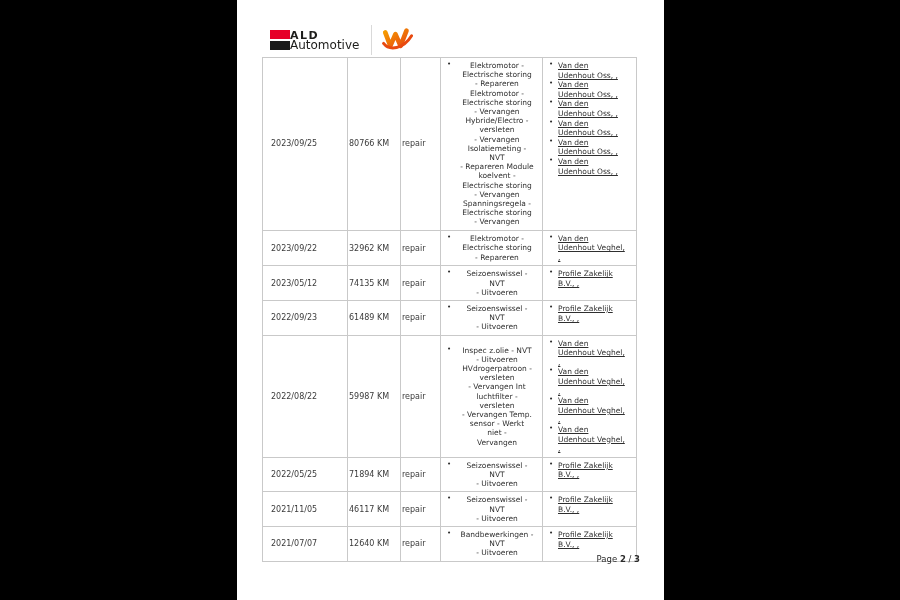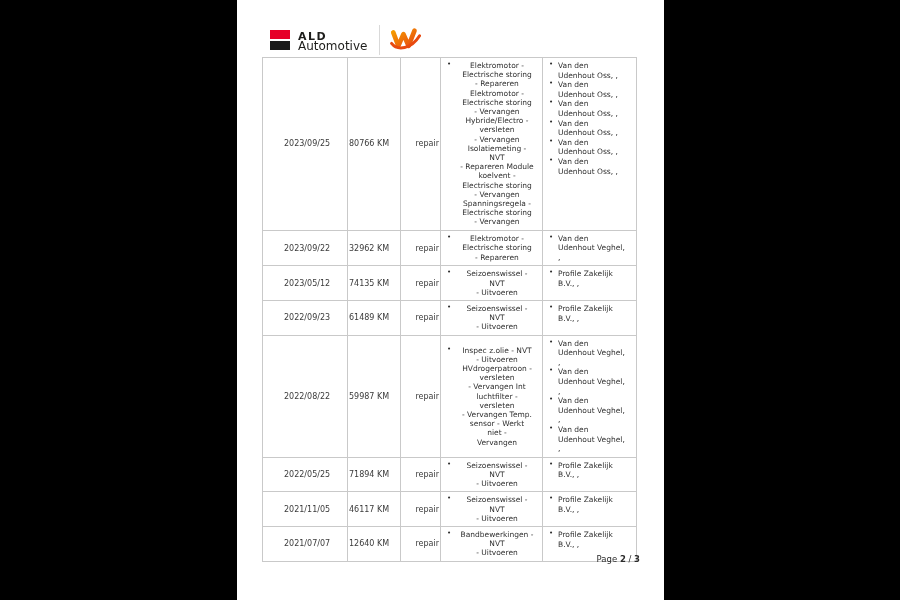--- a/index.html
+++ b/index.html
@@ -5,44 +5,44 @@
   html,body{margin:0;padding:0;}
   .viewport{
     position:relative;width:900px;height:600px;background:#000;
     overflow:hidden;font-family:"DejaVu Sans", sans-serif;
   }
   .page{
     position:absolute;left:237px;top:0;width:427px;height:600px;background:#ffffff;
   }
   
   .brand{position:absolute;left:33px;top:25px;display:flex;align-items:center;height:30px;}
-  .ald-logo{display:flex;align-items:center;gap:8px;}
+  .ald-logo{display:flex;gap:0;}
   .ald-mark{width:20px;height:20px;display:flex;flex-direction:column;}
   .ald-mark-red{flex:1;background:#e60028;}
   .ald-mark-gap{height:2px;background:#ffffff;}
   .ald-mark-black{flex:1;background:#1a1a1a;}
   .ald-name{font-size:11px;font-weight:bold;color:#1d1d1b;letter-spacing:1.5px;line-height:11px;}
   .ald-sub{font-size:12px;color:#1d1d1b;line-height:8px;}
   .brand-divider{width:1px;height:30px;background:#d9d9d9;margin:0 9px 0 12px;}
   
   table.history{
     position:absolute;left:25px;top:57px;width:374px;
     border-collapse:collapse;table-layout:fixed;
     color:#333;font-size:8px;
   }
   table.history td{border:1px solid #c9c9c9;overflow:hidden;}
-  td.date-cell{vertical-align:middle;padding-left:21px;font-size:8px;color:#3a3a3a;}
+  td.date-cell{vertical-align:middle;padding-left:8px;font-size:8px;color:#3a3a3a;}
   td.km-cell{vertical-align:middle;text-align:left;font-size:8px;color:#3a3a3a;}
-  td.type-cell{vertical-align:middle;text-align:right;font-size:8px;color:#3a3a3a;}
+  td.type-cell{vertical-align:middle;text-align:left;font-size:8px;color:#3a3a3a;}
   td.desc-cell{vertical-align:middle;padding:3px 4px 3px 5px;font-size:7.5px;color:#2f2f2f;}
   td.sup-cell{vertical-align:top;padding:3px 3px 3px 5px;font-size:7.5px;color:#2f2f2f;}
   .bullet-item{position:relative;padding-left:10px;}
   .bullet{position:absolute;left:1px;top:-1px;font-size:7px;color:#2f2f2f;}
   .desc-line{line-height:9.2px;text-align:center;}
-  .sup-line{line-height:9.6px;}
+  .sup-line{line-height:9.6px;text-decoration:underline;}
   
   .footer{position:absolute;right:24px;top:554px;font-size:8.5px;color:#2b2b2b;}
   .footer b{font-weight:bold;}
 </style>
 </head>
 <body>
 
 <div class="viewport">
   <div class="page">
 

